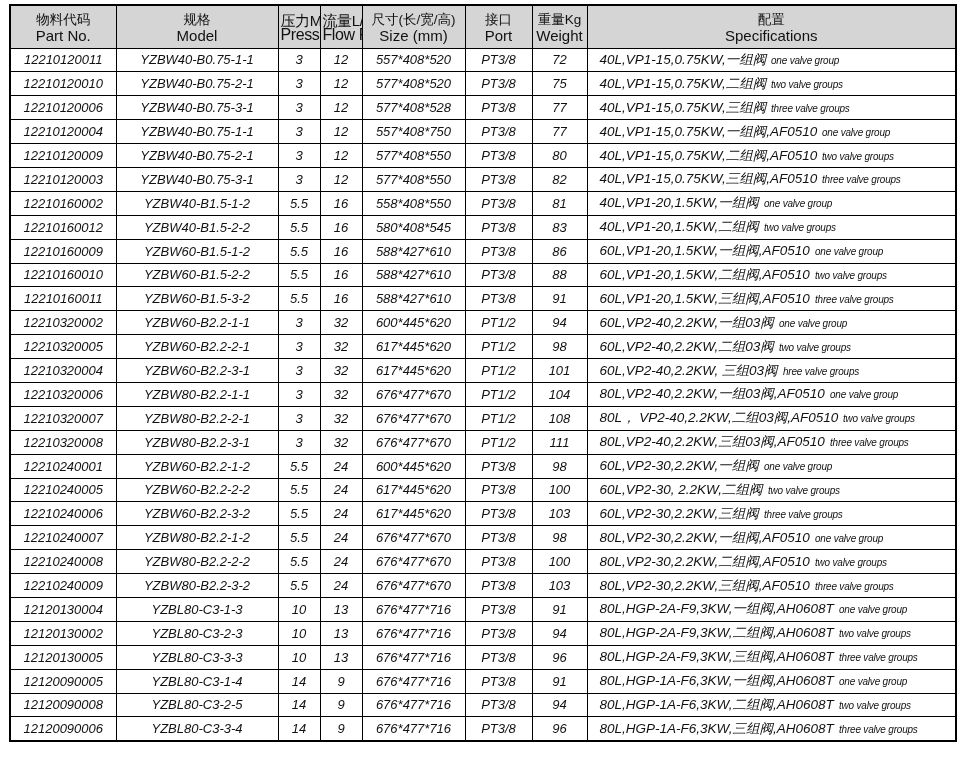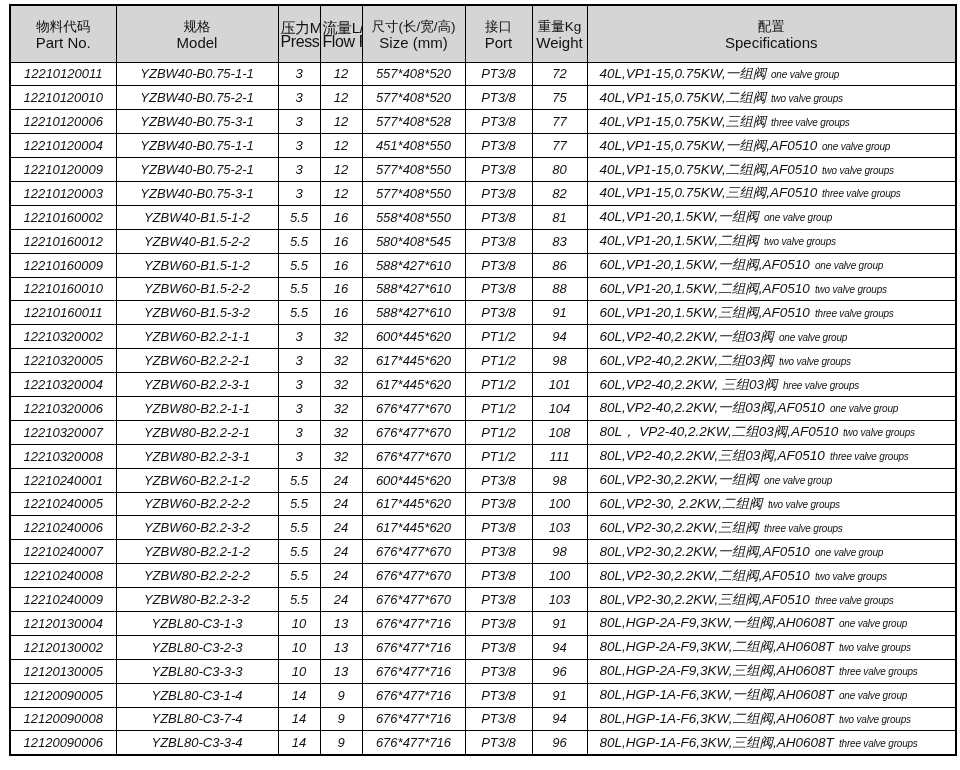--- a/index.html
+++ b/index.html
@@ -19,21 +19,21 @@
     border: 2px solid #000;
   }
   th, td {
     border: 1.4px solid #000;
     padding: 0 2px;
     overflow: hidden;
     white-space: nowrap;
   }
   thead th {
     background: #d5d5d5;
-    height: 57px;
+    height: 43px;
     font-weight: normal;
     text-align: center;
     vertical-align: middle;
   }
   .h-zh { font-size: 13.5px; line-height: 17px; }
   .h-en { font-size: 15px; line-height: 15px; }
   th.narrow .h-zh { font-size: 15px; letter-spacing: -0.4px; line-height: 15px; }
   th.narrow .h-en { font-size: 16px; letter-spacing: -0.4px; line-height: 13px; }
   tbody tr { height: 23.9px; font-style: italic; }
   tbody td {
@@ -136,21 +136,21 @@
           <td>577*408*528</td>
           <td>PT3/8</td>
           <td>77</td>
           <td class="spec-cell"><span class="spec-main">40L,VP1-15,0.75KW,三组阀</span><span class="spec-en">three valve groups</span></td>
         </tr>
         <tr>
           <td>12210120004</td>
           <td>YZBW40-B0.75-1-1</td>
           <td>3</td>
           <td>12</td>
-          <td>451*408*550</td>
+          <td>557*408*750</td>
           <td>PT3/8</td>
           <td>77</td>
           <td class="spec-cell"><span class="spec-main">40L,VP1-15,0.75KW,一组阀,AF0510</span><span class="spec-en">one valve group</span></td>
         </tr>
         <tr>
           <td>12210120009</td>
           <td>YZBW40-B0.75-2-1</td>
           <td>3</td>
           <td>12</td>
           <td>577*408*550</td>
@@ -373,21 +373,21 @@
           <td>YZBL80-C3-1-4</td>
           <td>14</td>
           <td>9</td>
           <td>676*477*716</td>
           <td>PT3/8</td>
           <td>91</td>
           <td class="spec-cell"><span class="spec-main">80L,HGP-1A-F6,3KW,一组阀,AH0608T</span><span class="spec-en">one valve group</span></td>
         </tr>
         <tr>
           <td>12120090008</td>
-          <td>YZBL80-C3-7-4</td>
+          <td>YZBL80-C3-2-5</td>
           <td>14</td>
           <td>9</td>
           <td>676*477*716</td>
           <td>PT3/8</td>
           <td>94</td>
           <td class="spec-cell"><span class="spec-main">80L,HGP-1A-F6,3KW,二组阀,AH0608T</span><span class="spec-en">two valve groups</span></td>
         </tr>
         <tr>
           <td>12120090006</td>
           <td>YZBL80-C3-3-4</td>

